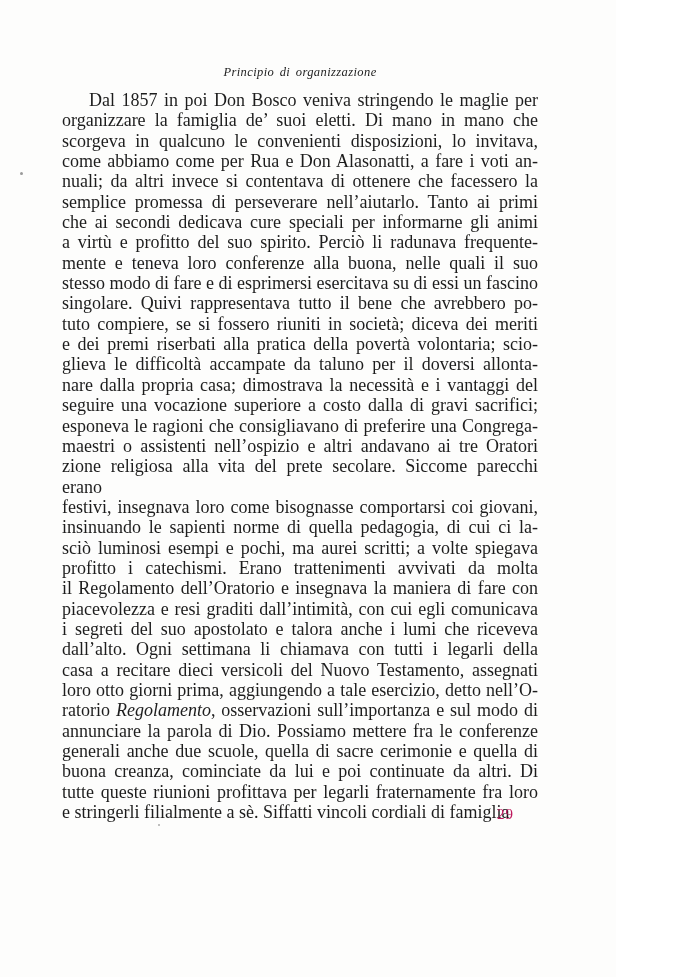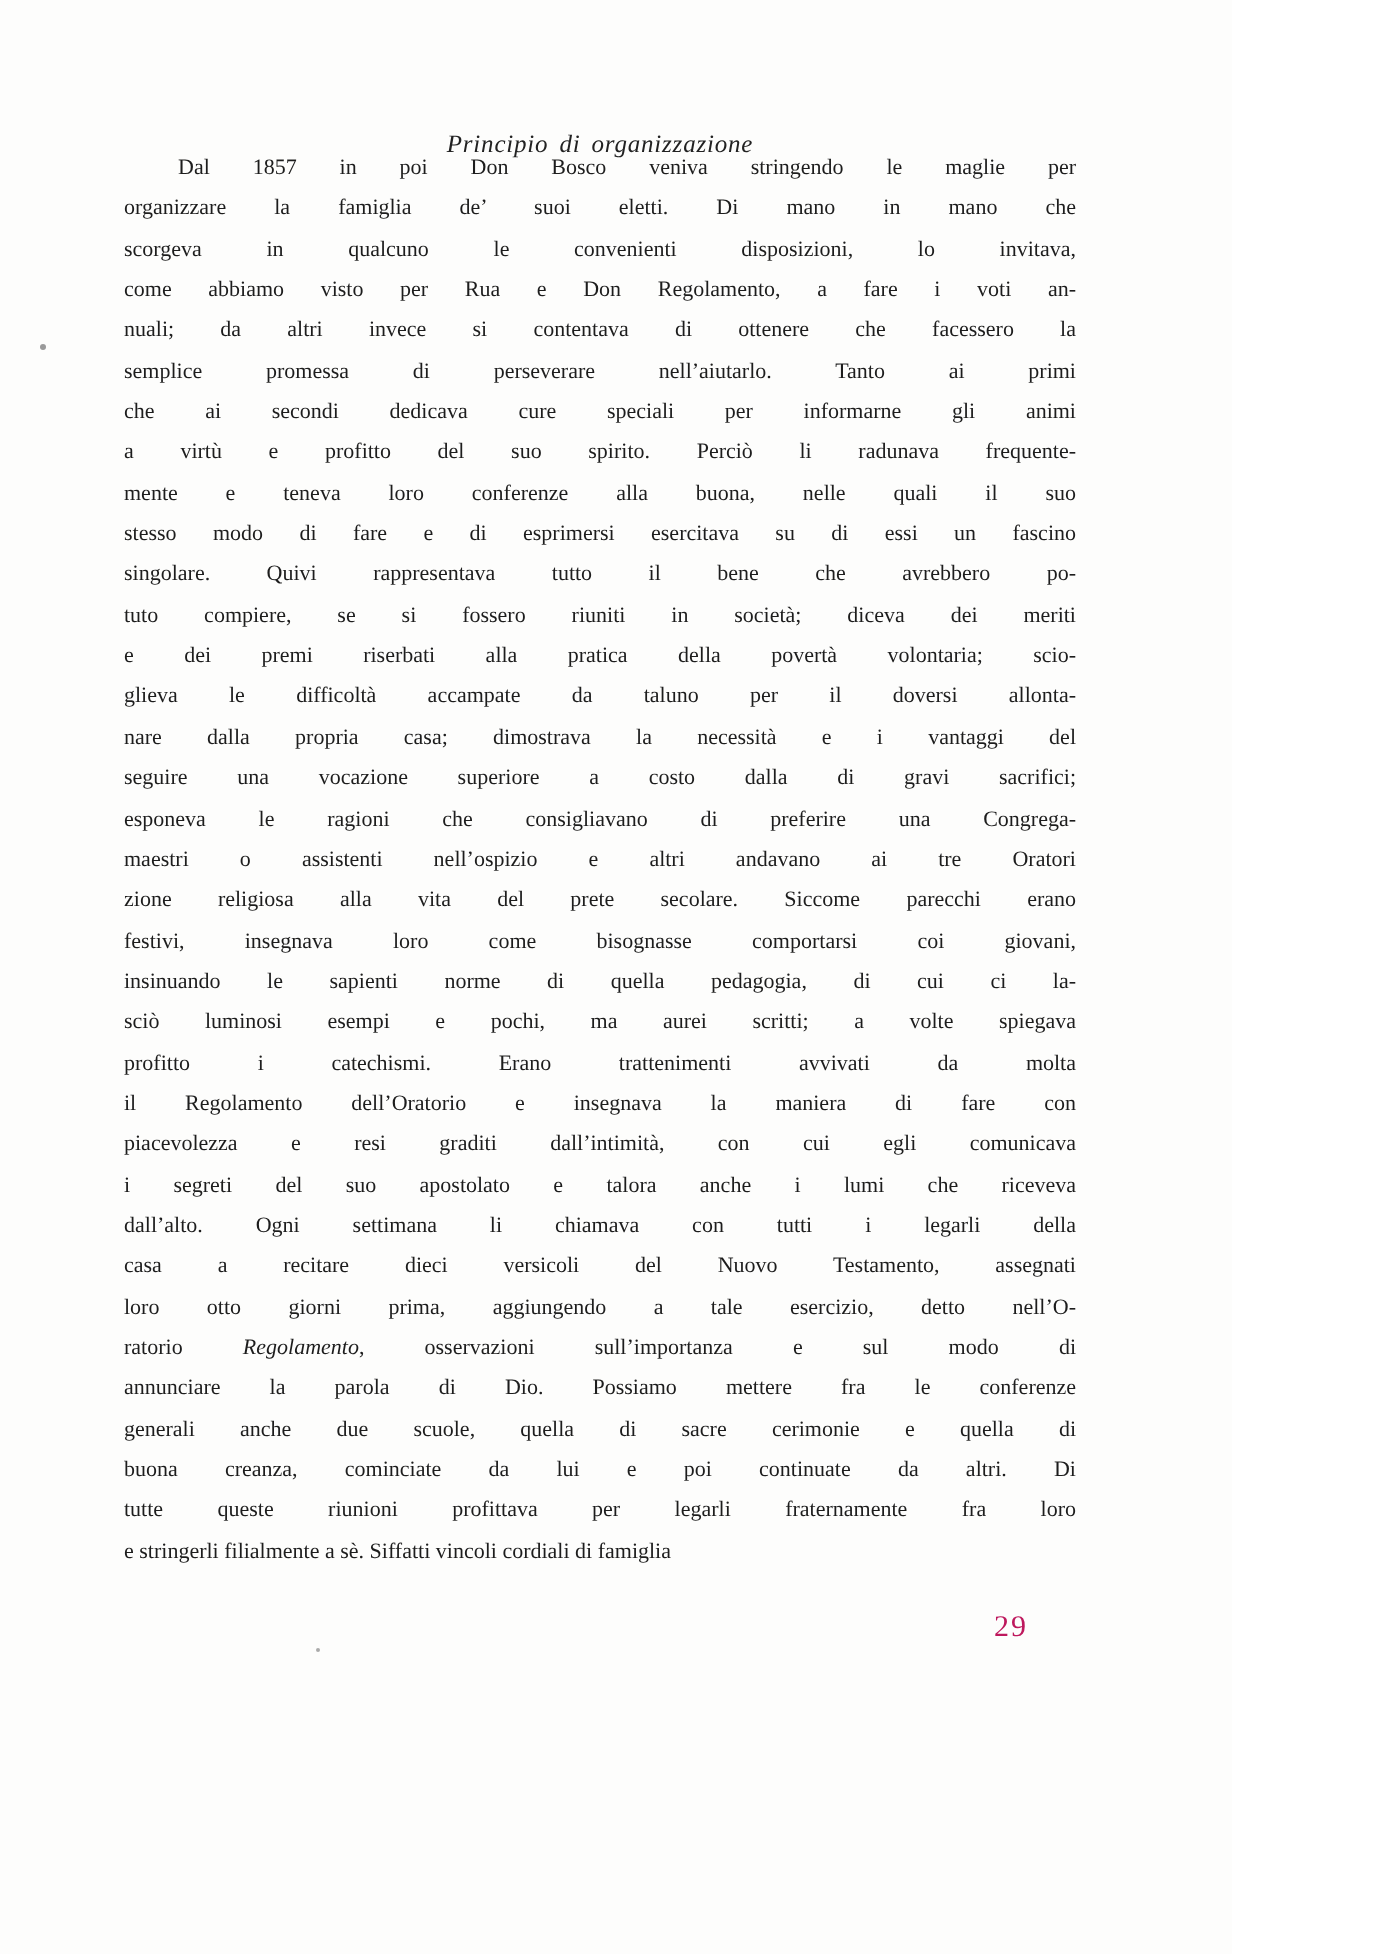--- a/index.html
+++ b/index.html
@@ -20,24 +20,24 @@
     text-align: center;
     font-style: italic;
     font-size: 12.5px;
     line-height: 16px;
     letter-spacing: 0.4px;
     word-spacing: 2px;
     color: #222;
   }
   .body-text {
     position: absolute;
-    top: 74px;
+    top: 90px;
     left: 62px;
     width: 476px;
-    font-size: 11px;
+    font-size: 18px;
     line-height: 20.35px;
   }
   .line {
     text-align: justify;
     text-align-last: justify;
   }
   .line:first-child { text-indent: 27px; }
   .line:last-child { text-align-last: left; }
   .it { font-style: italic; }
   .page-number {
@@ -62,21 +62,21 @@
 </head>
 <body>
 
 <div class="page">
   <div class="running-head">Principio di organizzazione</div>
 
   <div class="body-text">
       <div class="line"><span>Dal 1857 in poi Don Bosco veniva stringendo le maglie per</span></div>
       <div class="line"><span>organizzare la famiglia de’ suoi eletti. Di mano in mano che</span></div>
       <div class="line"><span>scorgeva in qualcuno le convenienti disposizioni, lo invitava,</span></div>
-      <div class="line"><span>come abbiamo visto per Rua e Don Regolamento, a fare i voti an-</span></div>
+      <div class="line"><span>come abbiamo come per Rua e Don Alasonatti, a fare i voti an-</span></div>
       <div class="line"><span>nuali; da altri invece si contentava di ottenere che facessero la</span></div>
       <div class="line"><span>semplice promessa di perseverare nell’aiutarlo. Tanto ai primi</span></div>
       <div class="line"><span>che ai secondi dedicava cure speciali per informarne gli animi</span></div>
       <div class="line"><span>a virtù e profitto del suo spirito. Perciò li radunava frequente-</span></div>
       <div class="line"><span>mente e teneva loro conferenze alla buona, nelle quali il suo</span></div>
       <div class="line"><span>stesso modo di fare e di esprimersi esercitava su di essi un fascino</span></div>
       <div class="line"><span>singolare. Quivi rappresentava tutto il bene che avrebbero po-</span></div>
       <div class="line"><span>tuto compiere, se si fossero riuniti in società; diceva dei meriti</span></div>
       <div class="line"><span>e dei premi riserbati alla pratica della povertà volontaria; scio-</span></div>
       <div class="line"><span>glieva le difficoltà accampate da taluno per il doversi allonta-</span></div>

